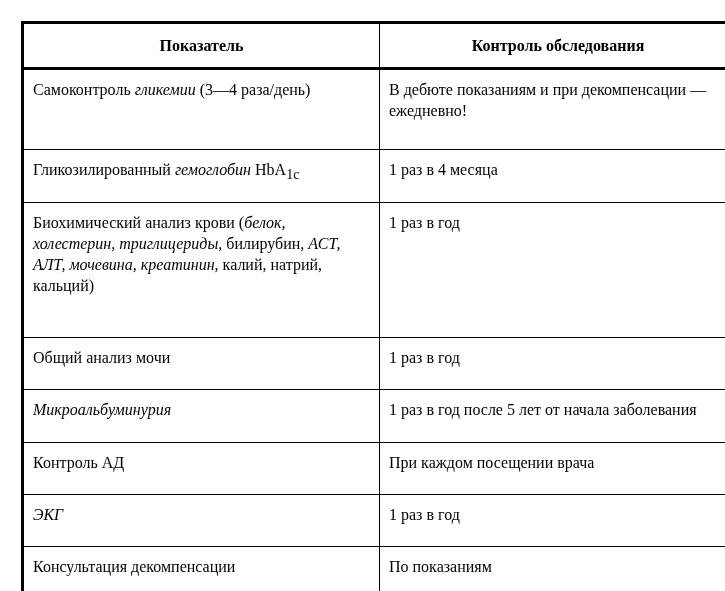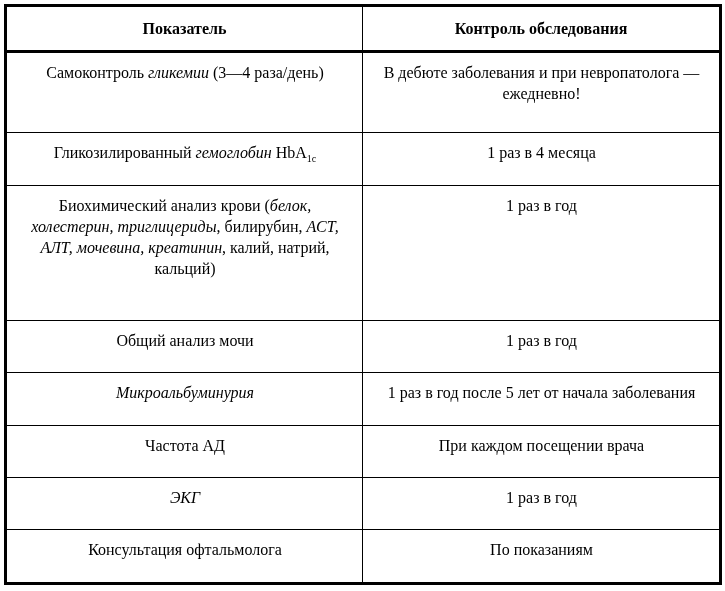--- a/index.html
+++ b/index.html
@@ -15,50 +15,50 @@
   body{
     width:725px;
     height:591px;
     font-family:"Liberation Serif", serif;
     color:var(--text-color);
   }
   .page{
     box-sizing:border-box;
     width:599px;
     height:591px;
-    padding:4px;
+    padding:21px;
   }
   table.schedule{
     border-collapse:collapse;
     width:715px;
     height:581px;
     border:3px solid var(--border-color);
     table-layout:fixed;
   }
   th,td{
     border:1px solid var(--border-color);
     font-size:16px;
     line-height:1.32;
     vertical-align:top;
-    text-align:center;
+    text-align:left;
     padding:9px 8px 9px 9px;
     box-sizing:border-box;
   }
   th{
     text-align:center;
     font-weight:bold;
     vertical-align:middle;
     border-bottom:3px solid var(--border-color);
     padding:11px 8px;
   }
   col.c-indicator{width:357px;}
   col.c-frequency{width:358px;}
   .it{font-style:italic;}
   sub{
-    font-size:10px;
+    font-size:14px;
     line-height:0;
   }
 </style>
 </head>
 <body>
 
 <div class="page">
   <table class="schedule">
     <colgroup>
       <col class="c-indicator">
@@ -66,45 +66,45 @@
     </colgroup>
     <thead>
       <tr>
         <th>Показатель</th>
         <th>Контроль обследования</th>
       </tr>
     </thead>
     <tbody>
         <tr>
           <td><span>Самоконтроль </span><span class="it">гликемии</span><span> (3—4 раза/день)</span></td>
-          <td><span>В дебюте заболевания и при невропатолога — ежедневно!</span></td>
+          <td><span>В дебюте показаниям и при декомпенсации — ежедневно!</span></td>
         </tr>
         <tr>
           <td><span>Гликозилированный </span><span class="it">гемоглобин</span><span> HbA</span><sub>1c</sub></td>
           <td><span>1 раз в 4 месяца</span></td>
         </tr>
         <tr>
           <td><span>Биохимический анализ крови (</span><span class="it">белок, холестерин, триглицериды</span><span>, билирубин, </span><span class="it">АСТ, АЛТ, мочевина, креатинин</span><span>, калий, натрий, кальций)</span></td>
           <td><span>1 раз в год</span></td>
         </tr>
         <tr>
           <td><span>Общий анализ мочи</span></td>
           <td><span>1 раз в год</span></td>
         </tr>
         <tr>
           <td><span class="it">Микроальбуминурия</span></td>
           <td><span>1 раз в год после 5 лет от начала заболевания</span></td>
         </tr>
         <tr>
-          <td><span>Частота АД</span></td>
+          <td><span>Контроль АД</span></td>
           <td><span>При каждом посещении врача</span></td>
         </tr>
         <tr>
           <td><span class="it">ЭКГ</span></td>
           <td><span>1 раз в год</span></td>
         </tr>
         <tr>
-          <td><span>Консультация офтальмолога</span></td>
+          <td><span>Консультация декомпенсации</span></td>
           <td><span>По показаниям</span></td>
         </tr>
       </tbody>
   </table>
 </div>
 
 </body></html>

